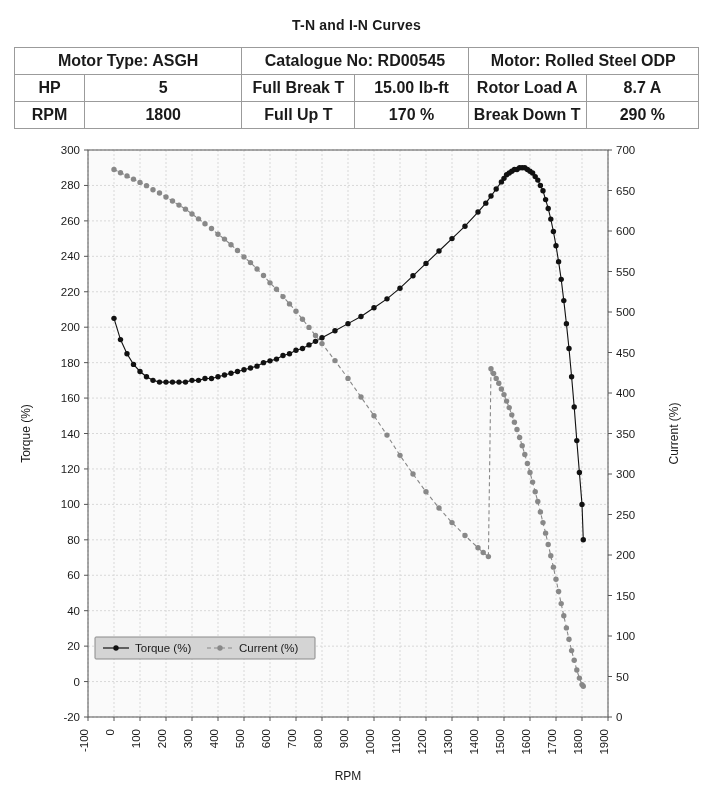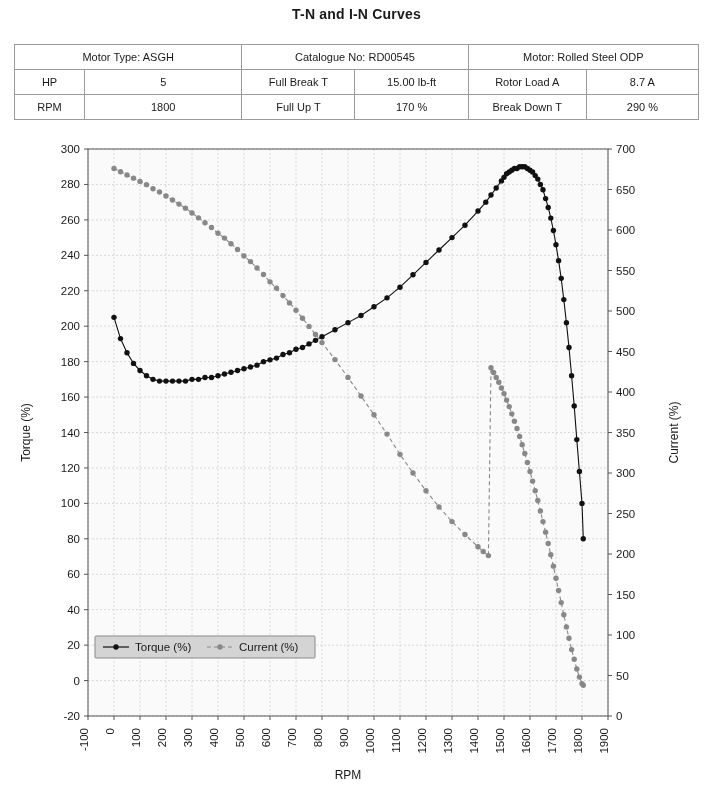--- a/index.html
+++ b/index.html
@@ -7,30 +7,31 @@
     width:713px;height:801px;
     background:#ffffff;
     font-family:"Liberation Sans", sans-serif;
     color:#1a1a1a;
     overflow:hidden;
   }
   #page-title{
     text-align:center;
     font-size:14px;
     font-weight:bold;
-    padding-top:6px;
+    padding-top:17px;
     padding-bottom:6px;
     letter-spacing:0.2px;
   }
   table.spec{
     border-collapse:collapse;
-    margin:16px auto;
+    margin:8px auto;
     width:685px;
-    font-size:11px;
+    font-size:16px;
     table-layout:fixed;
+    font-weight:bold;
   }
   table.spec td{
     border:1px solid #9b9b9b;
     text-align:center;
     padding:4px 2px;
     height:16px;
     white-space:nowrap;
     overflow:hidden;
   }
   .chart-wrap{

